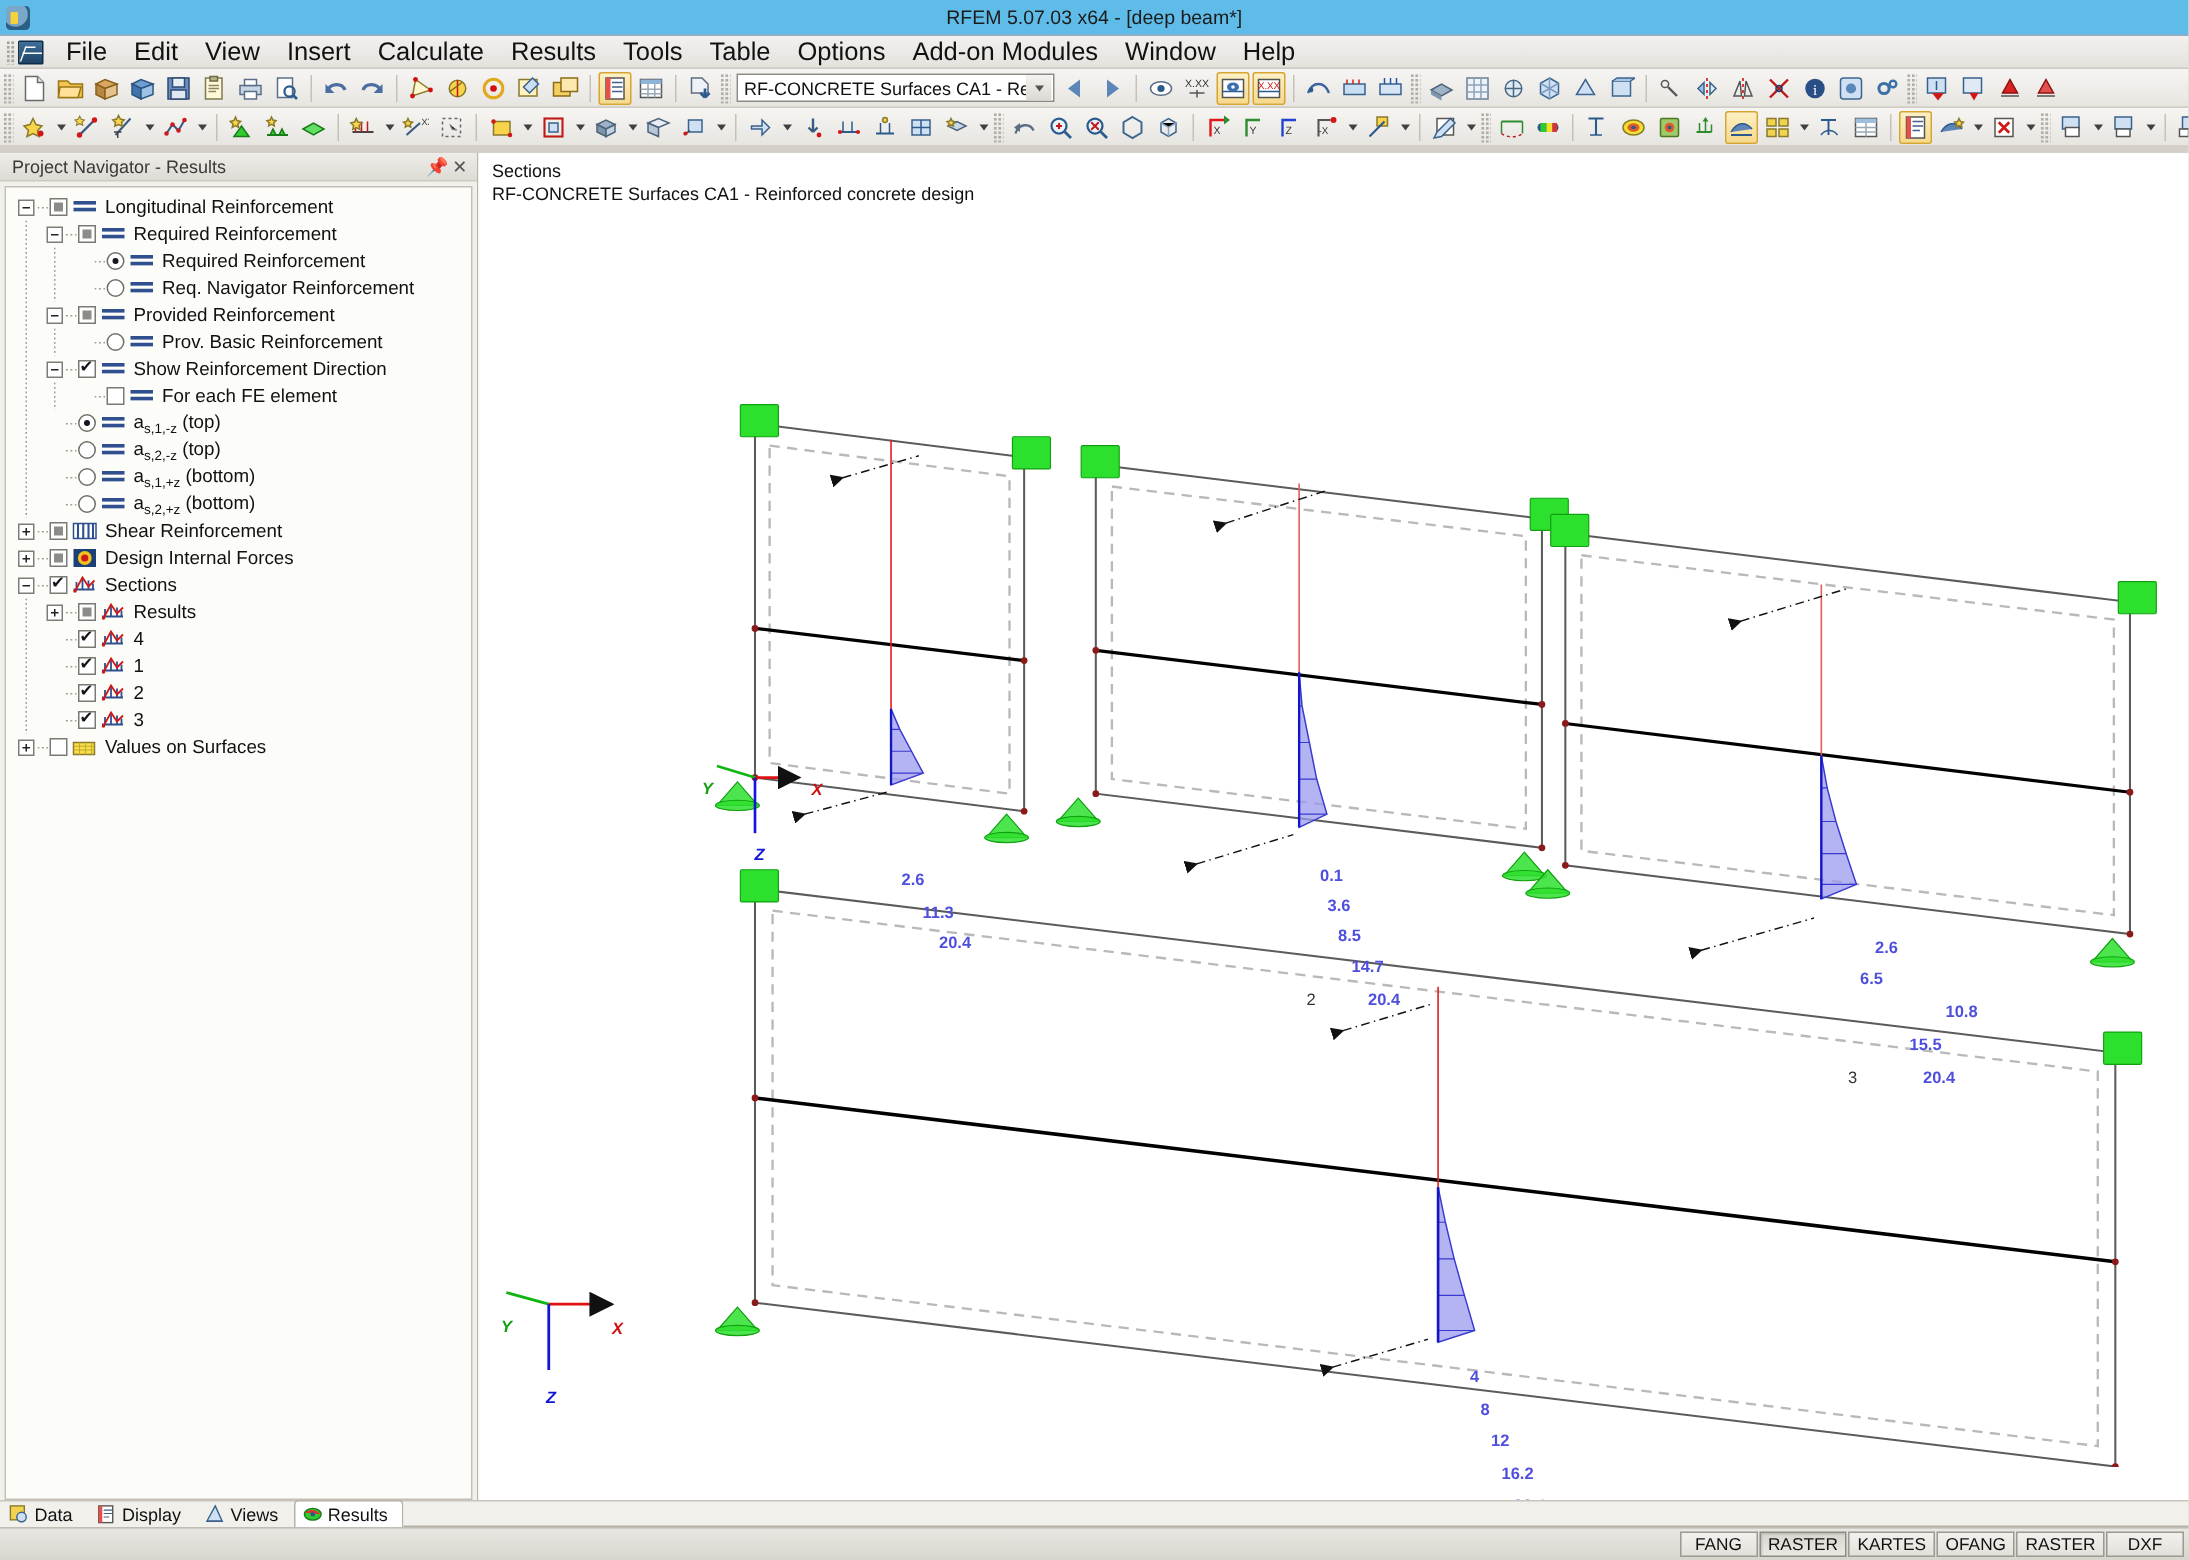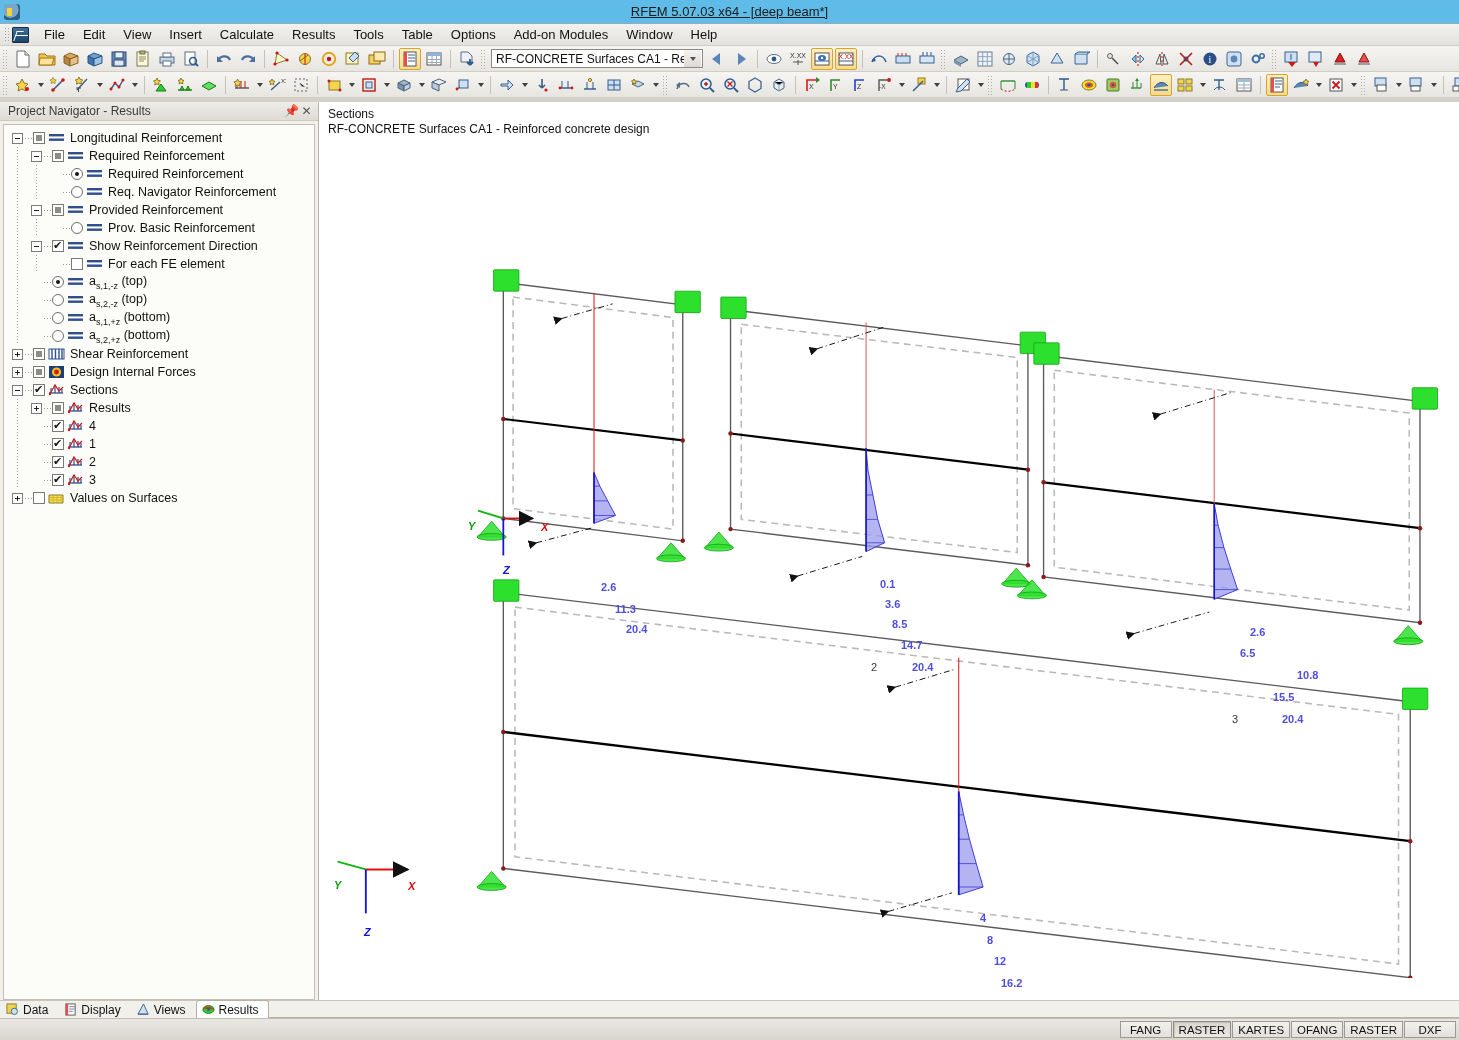--- a/index.html
+++ b/index.html
@@ -27,21 +27,21 @@
     border-radius: 3px;
     position: relative;
   }
   #titlebar .app-icon::after {
     content: "";
     position: absolute; left: 3px; top: 4px; width: 5px; height: 8px;
     background: #f6d23a; border-radius: 1px;
   }
   #titlebar .title-text {
     position: absolute; left: 0; right: 0; text-align: center;
-    font-size: 13px; color: #1b1b1b; text-decoration: underline;
+    font-size: 13px; color: #1b1b1b;
   }
 
   
   #menubar {
     height: 22px;
     background: linear-gradient(#f2f1ef, #e4e2dd);
     display: flex; align-items: center;
     border-bottom: 1px solid #cfcbc3;
     padding-left: 2px;
   }
@@ -57,21 +57,21 @@
     position: relative; border-radius: 1px;
   }
   #menubar .menu-logo::before {
     content:""; position:absolute; left:2px; top:7px; width:13px; height:1px; background:#fff;
   }
   #menubar .menu-logo::after {
     content:""; position:absolute; left:2px; top:3px; width:6px; height:9px;
     border-left:1px solid #fff; border-top:1px solid #fff; transform: skewX(-20deg);
   }
   #menubar .menu-item {
-    padding: 3px 9px; font-size: 13px; color: #111; cursor: default; white-space: nowrap;
+    padding: 3px 9px; font-size: 17px; color: #111; cursor: default; white-space: nowrap;
   }
 
   
   .toolbar {
     height: 26px;
     background: linear-gradient(#f6f5f3, #e7e5e0);
     display: flex; align-items: center;
     border-bottom: 1px solid #d2cec6;
     padding-left: 1px;
     overflow: hidden;

